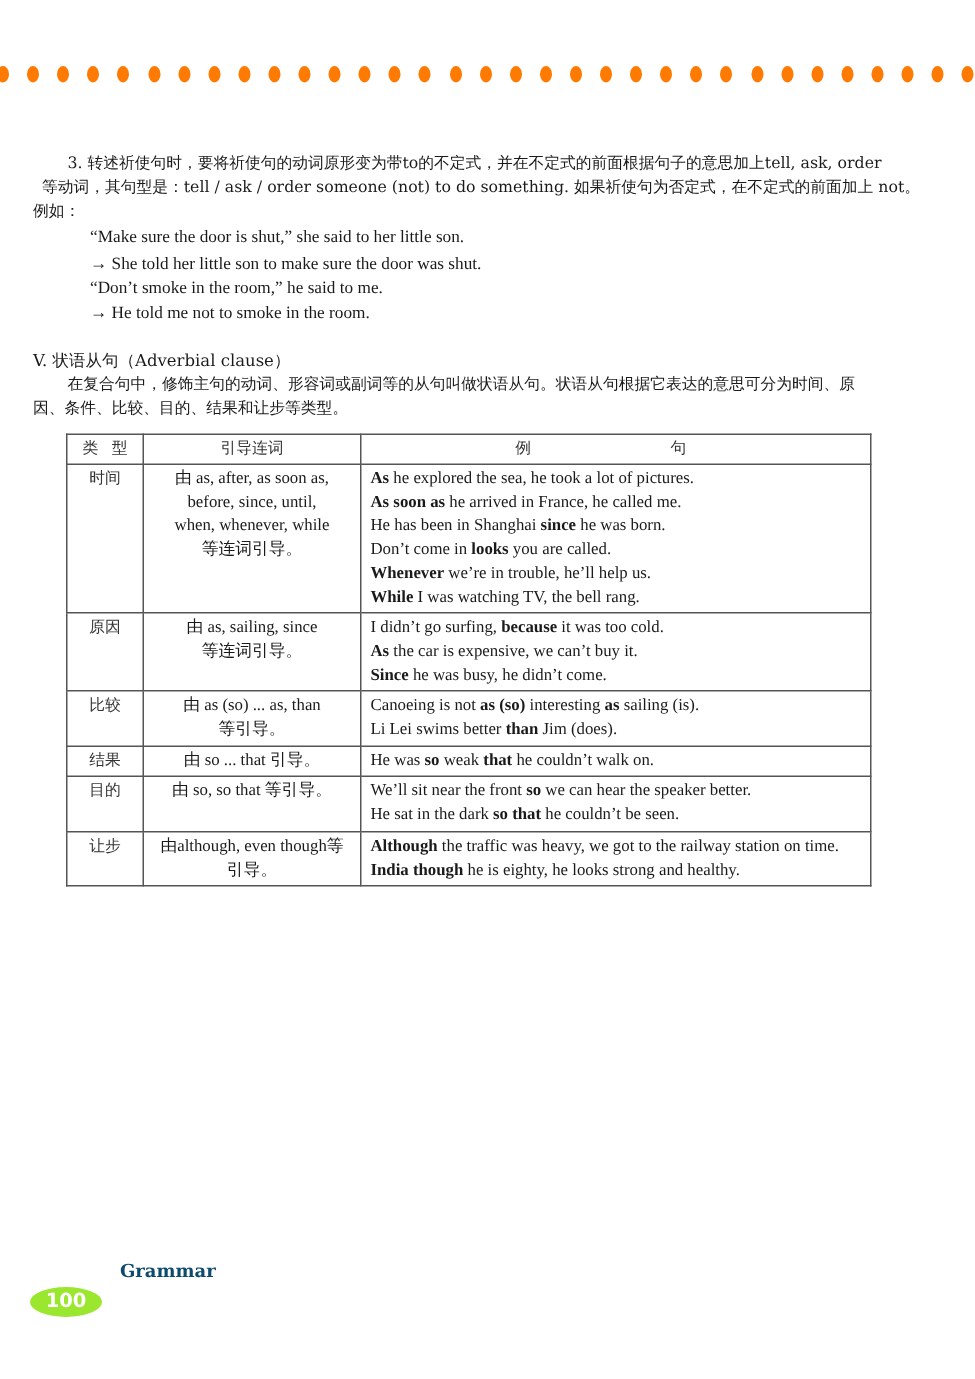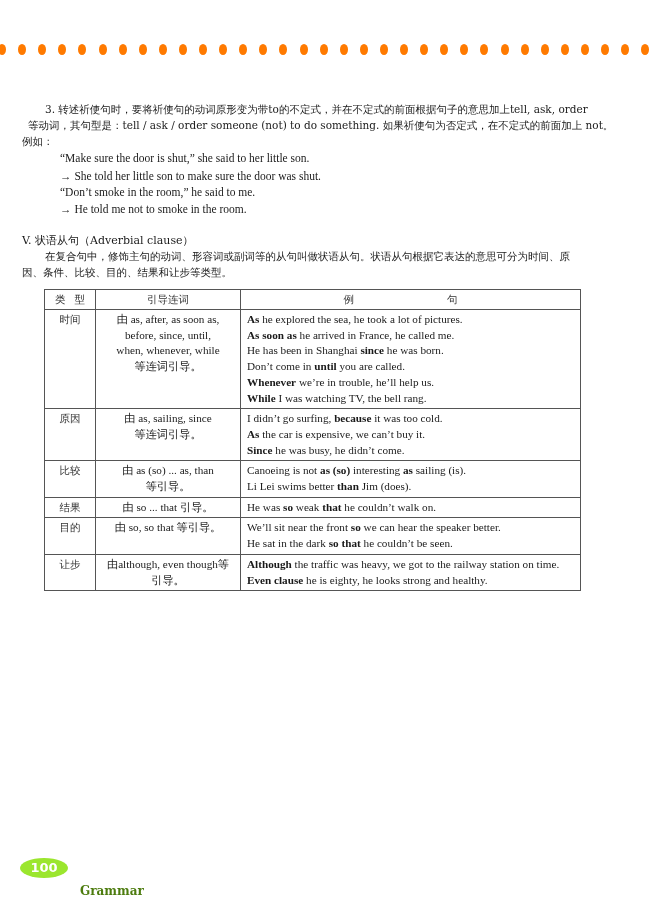--- a/index.html
+++ b/index.html
@@ -24,21 +24,21 @@
   td.col-type { padding-top: 4px; }
   td.col-conj, td.col-ex { padding-top: 4px; padding-bottom: 3px; }
   .ex-line { display: block; white-space: nowrap; }
   .ex-line b { font-weight: bold; text-align: right; }
   .spread { display: flex; justify-content: space-between; }
   .spread-ex { display: flex; justify-content: space-around; padding: 0 70px 0 50px; }
 
   .footer-badge { position: absolute; left: 20px; top: 858px; width: 48px; height: 20px; border-radius: 50%;
     background: #9be62e; color: #fff; font-family: "DejaVu Sans", sans-serif; font-weight: bold; font-size: 13px;
     text-align: center; line-height: 20px; }
-  .footer-title { position: absolute; left: 80px; top: 884px; color: #4d7c0f; font-family: "DejaVu Serif", serif;
+  .footer-title { position: absolute; left: 80px; top: 840px; color: #0c4a6e; font-family: "DejaVu Serif", serif;
     font-weight: bold; font-size: 12px; }
 </style>
 </head>
 <body>
 
 <div class="dots" id="dots">
     <span class="dot" style="left: -2px; background: rgb(255, 122, 0);"></span>
     <span class="dot" style="left: 18.1px; background: rgb(255, 122, 0);"></span>
     <span class="dot" style="left: 38.2px; background: rgb(255, 122, 0);"></span>
     <span class="dot" style="left: 58.3px; background: rgb(255, 122, 0);"></span>
@@ -110,21 +110,21 @@
         <td class="col-conj">
           <span class="ex-line">由 as, after, as soon as,</span>
           <span class="ex-line">before, since, until,</span>
           <span class="ex-line">when, whenever, while</span>
           <span class="ex-line">等连词引导。</span>
         </td>
         <td class="col-ex">
           <span class="ex-line"><b>As</b><span> he explored the sea, he took a lot of pictures.</span></span>
           <span class="ex-line"><b>As soon as</b><span> he arrived in France, he called me.</span></span>
           <span class="ex-line"><span>He has been in Shanghai </span><b>since</b><span> he was born.</span></span>
-          <span class="ex-line"><span>Don’t come in </span><b>until</b><span> you are called.</span></span>
+          <span class="ex-line"><span>Don’t come in </span><b>looks</b><span> you are called.</span></span>
           <span class="ex-line"><b>Whenever</b><span> we’re in trouble, he’ll help us.</span></span>
           <span class="ex-line"><b>While</b><span> I was watching TV, the bell rang.</span></span>
         </td>
       </tr>
       <tr>
         <td class="col-type">原因</td>
         <td class="col-conj">
           <span class="ex-line">由 as, sailing, since</span>
           <span class="ex-line">等连词引导。</span>
         </td>
@@ -165,20 +165,20 @@
         </td>
       </tr>
       <tr>
         <td class="col-type">让步</td>
         <td class="col-conj">
           <span class="ex-line">由although, even though等</span>
           <span class="ex-line">引导。</span>
         </td>
         <td class="col-ex">
           <span class="ex-line"><b>Although</b><span> the traffic was heavy, we got to the railway station on time.</span></span>
-          <span class="ex-line"><b>Even clause</b><span> he is eighty, he looks strong and healthy.</span></span>
+          <span class="ex-line"><b>India though</b><span> he is eighty, he looks strong and healthy.</span></span>
         </td>
       </tr>
     </tbody>
 </table>
 
 <div class="footer-badge">100</div>
 <div class="footer-title">Grammar</div>
 
 </body></html>

